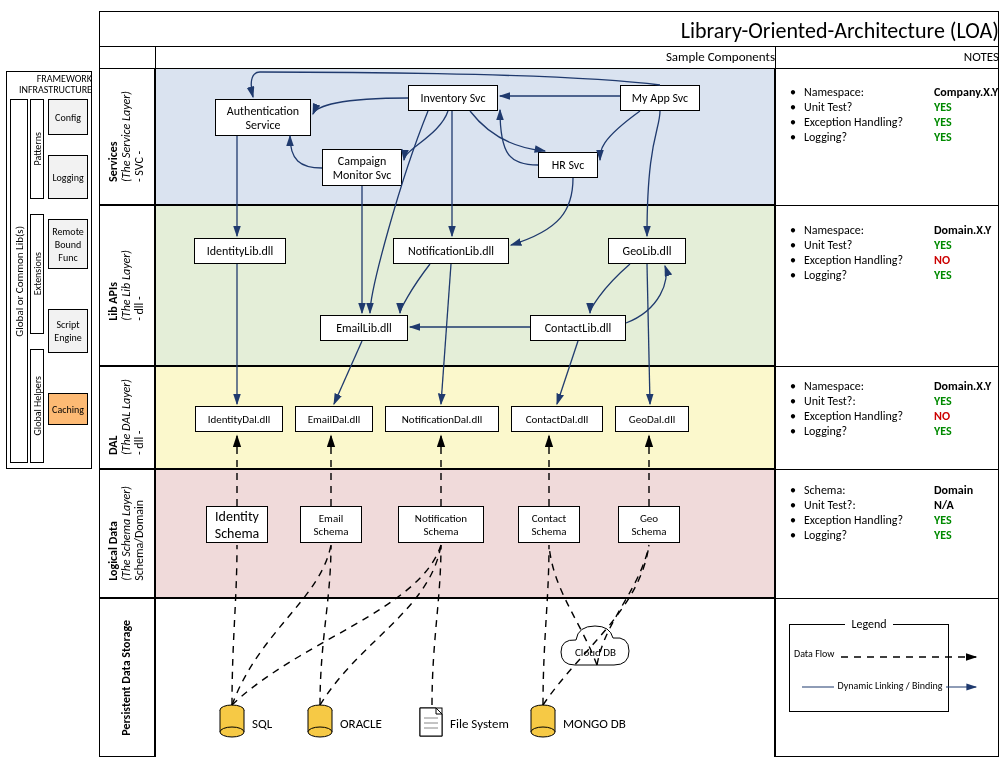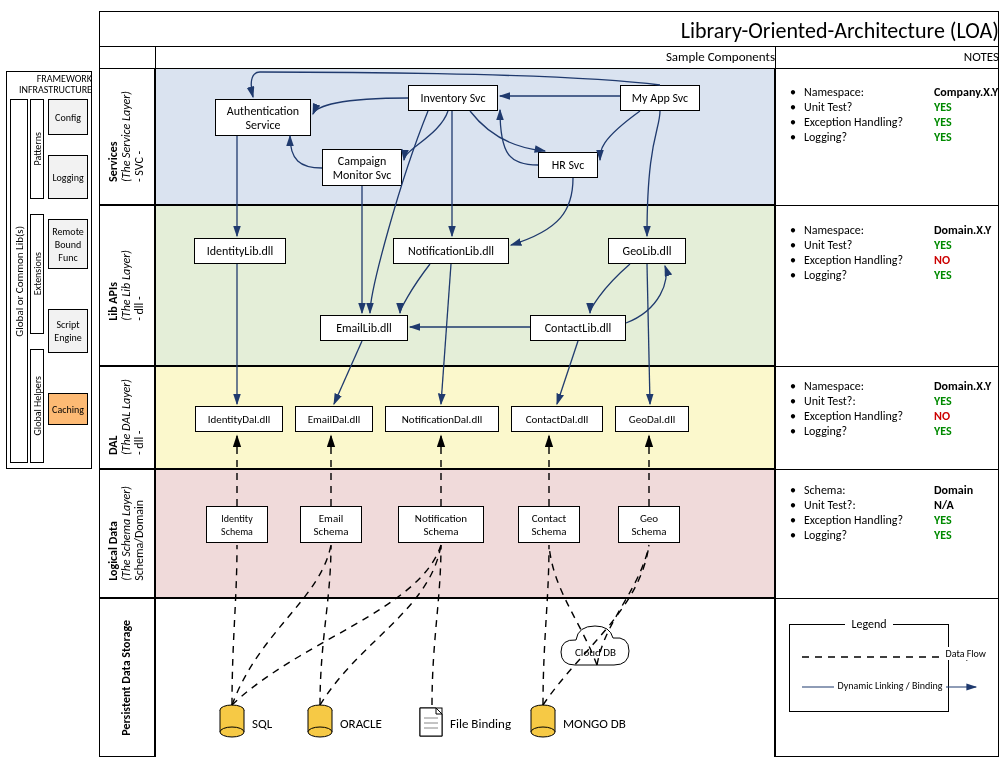--- a/index.html
+++ b/index.html
@@ -138,21 +138,21 @@
   <div class="box" style="left:385px;top:406px;width:114px;height:26px;font-size:11px">
       <span>NotificationDal.dll</span>
     </div>
   <div class="box" style="left:511px;top:406px;width:92px;height:26px;font-size:11px">
       <span>ContactDal.dll</span>
     </div>
   <div class="box" style="left:615px;top:406px;width:74px;height:26px;font-size:11px">
       <span>GeoDal.dll</span>
     </div>
 
-  <div class="box" style="left:206px;top:506px;width:62px;height:37px;font-size:10px">
+  <div class="box" style="left:206px;top:506px;width:62px;height:37px;font-size:14px">
       <span>Identity Schema</span>
     </div>
   <div class="box" style="left:300px;top:506px;width:62px;height:37px;font-size:11px">
       <span>Email Schema</span>
     </div>
   <div class="box" style="left:398px;top:506px;width:86px;height:37px;font-size:11px">
       <span>Notification Schema</span>
     </div>
   <div class="box" style="left:518px;top:506px;width:62px;height:37px;font-size:11px">
       <span>Contact Schema</span>
@@ -251,21 +251,21 @@
       <line x1="237" y1="264" x2="237" y2="404"></line>
       <line x1="362" y1="341" x2="334" y2="404"></line>
       <line x1="451" y1="264" x2="441" y2="404"></line>
       <line x1="578" y1="341" x2="557" y2="404"></line>
       <line x1="647" y1="264" x2="650" y2="404"></line>
     </g>
   </svg>
 
   <div class="storage-lbl" style="left:252px;top:716px"><span>SQL</span></div>
   <div class="storage-lbl" style="left:340px;top:716px"><span>ORACLE</span></div>
-  <div class="storage-lbl" style="left:450px;top:716px"><span>File Binding</span></div>
+  <div class="storage-lbl" style="left:450px;top:716px"><span>File System</span></div>
   <div class="storage-lbl" style="left:563px;top:716px"><span>MONGO DB</span></div>
   <div class="storage-lbl" style="left:575px;top:646px;font-size:11px"><span>Cloud DB</span></div>
 
   <div class="notes" style="top:84px" id="notes-services">
       <div class="row">
         <span class="bullet">•</span>
         <span class="lbl">Namespace:</span>
         <span class="val">Company.X.Y</span>
       </div>
       <div class="row">
@@ -354,19 +354,19 @@
   <div class="legend-box" style="left:789px;top:624px;width:160px;height:88px">
     <div style="position:absolute;left:0;right:0;top:-8px;text-align:center"><span style="background:#fff;padding:0 6px;font-size:12px">Legend</span></div>
     <svg width="200" height="88" style="left:0;top:0">
       <g stroke="#000" stroke-width="1.3" stroke-dasharray="7 6" fill="none" marker-end="url(#ahB)">
           <line x1="12" y1="32" x2="186" y2="32"></line>
         </g>
       <g stroke="#1f3a6e" stroke-width="1.2" fill="none" marker-end="url(#ahN)">
           <line x1="12" y1="62" x2="186" y2="62"></line>
         </g>
     </svg>
-    <div style="position:absolute;left:0;width:200px;top:22px;text-align:right;font-size:10px"><span style="background:#fff;padding:0 4px">Data Flow</span></div>
+    <div style="position:absolute;left:0;width:200px;top:22px;text-align:left;font-size:10px"><span style="background:#fff;padding:0 4px">Data Flow</span></div>
     <div style="position:absolute;left:0;width:200px;top:54px;text-align:center;font-size:10px"><span style="background:#fff;padding:0 4px">Dynamic Linking / Binding</span></div>
   </div>
 
   <div style="position:absolute;left:968px;top:769px;font-size:12px"><span>MT</span></div>
 
 </div>
 
 </body></html>

